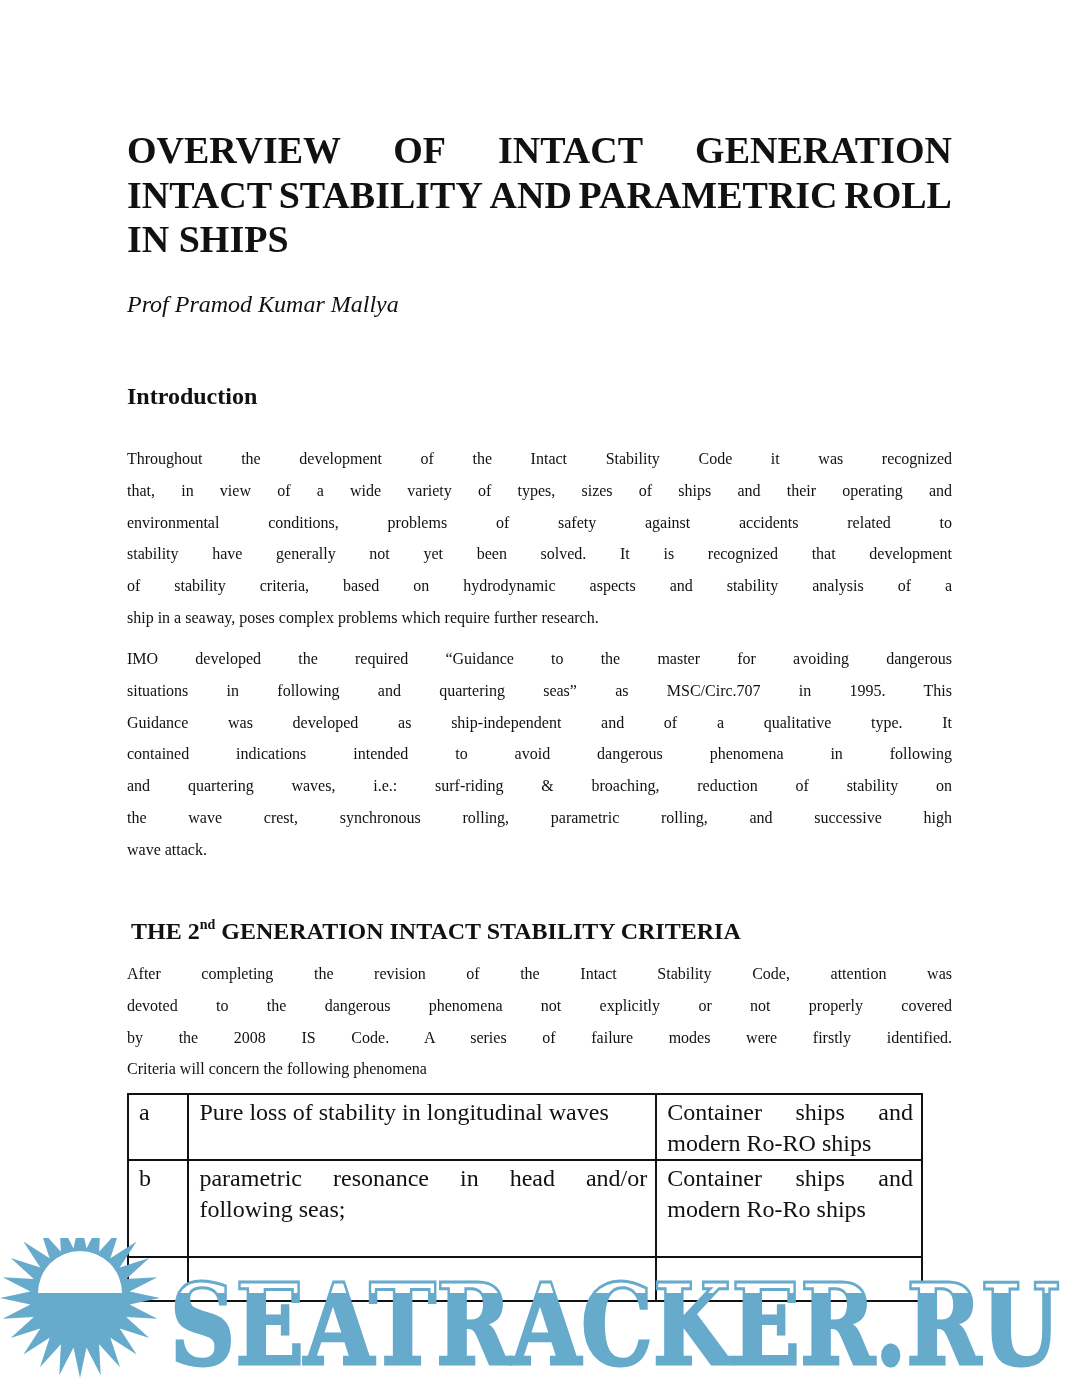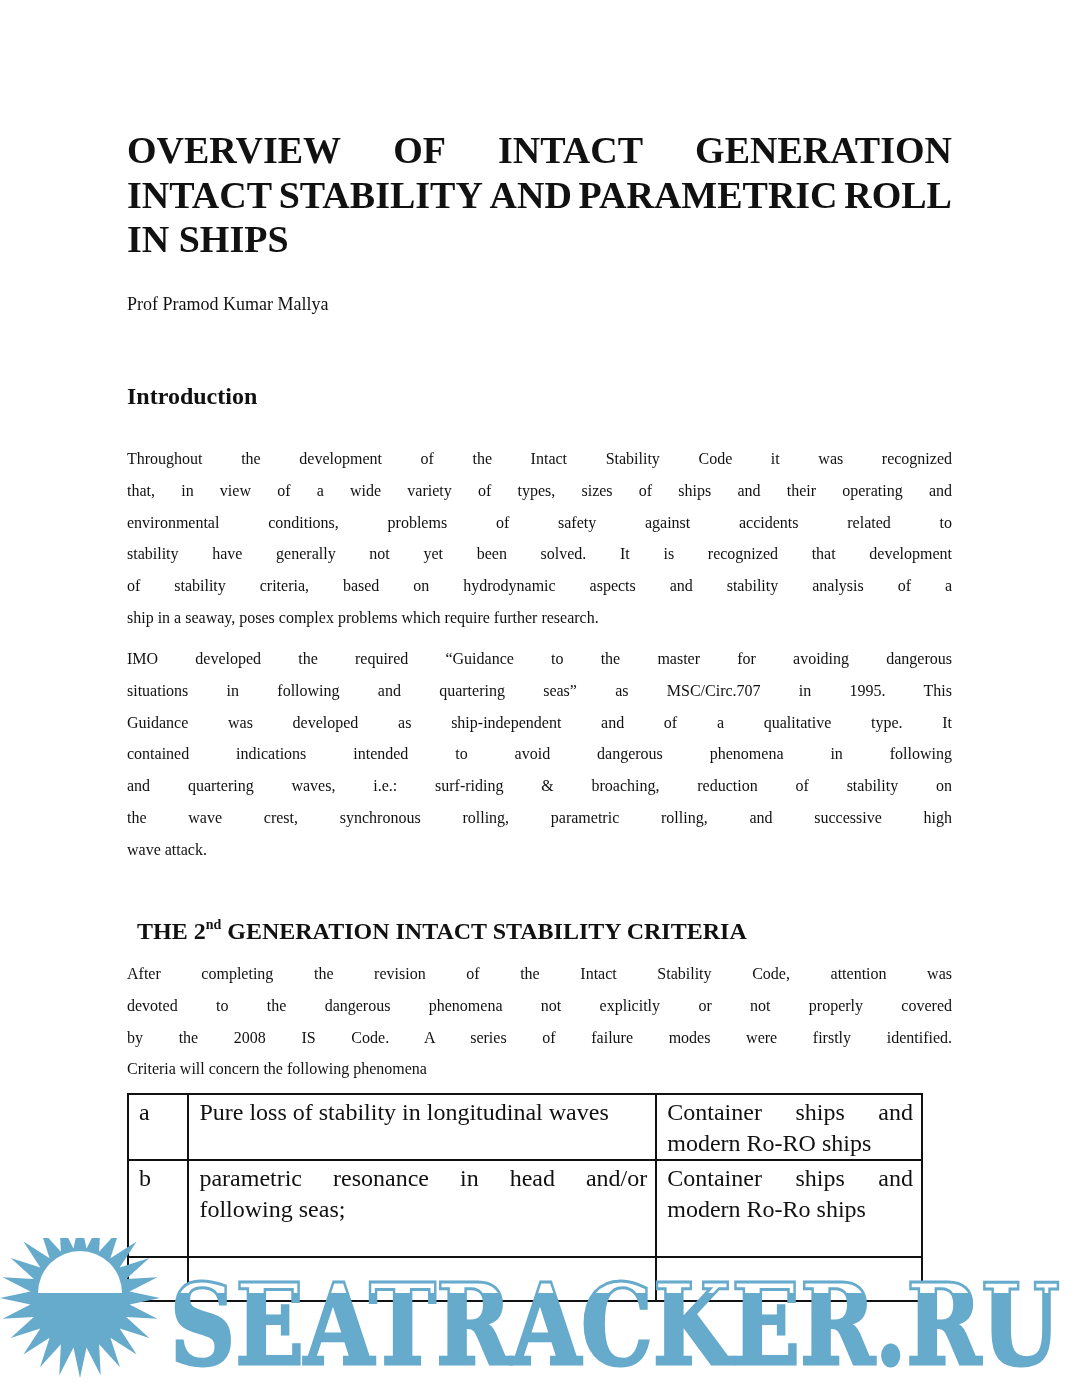--- a/index.html
+++ b/index.html
@@ -4,28 +4,28 @@
 <style>
   html, body { margin: 0; padding: 0; background: #ffffff; }
   body { width: 1080px; height: 1397px; position: relative; overflow: hidden;
          font-family: "Liberation Serif", "DejaVu Serif", serif; color: #111; }
   .page { position: absolute; left: 127px; top: 0; width: 825px; }
   .title { position: absolute; top: 128px; left: 0; width: 825px;
            font-weight: bold; font-size: 38px; line-height: 44.5px; text-align: justify;
            text-align-last: left; letter-spacing: 0; }
   .title .l1 { display: flex; justify-content: space-between; }
   .title .line { white-space: nowrap; }
-  .author { position: absolute; top: 289px; left: 0; font-size: 18px; line-height: 30px; }
+  .author { position: absolute; top: 289px; left: 0; font-size: 24px; line-height: 30px; font-style: italic; }
   .h-intro { position: absolute; top: 381px; left: 0; font-weight: bold; font-size: 24px; line-height: 30px; }
   .para { position: absolute; left: 0; width: 825px; font-size: 16px; line-height: 31.8px; }
   .para .ln { display: block; white-space: nowrap; text-align: justify; text-align-last: justify; }
   .para .ln.last { text-align-last: left; }
   .p1 { top: 443px; }
   .p2 { top: 643px; }
-  .h2 { position: absolute; top: 916px; left: 10px; font-weight: bold; font-size: 24px; line-height: 30px; white-space: nowrap; }
+  .h2 { position: absolute; top: 916px; left: 4px; font-weight: bold; font-size: 24px; line-height: 30px; white-space: nowrap; }
   .h2 sup { font-size: 14px; vertical-align: 10px; line-height: 0; }
   .p3 { top: 958px; }
   table.crit { position: absolute; top: 1093px; left: 0; width: 796px; border-collapse: collapse;
                font-size: 24px; line-height: 31px; }
   table.crit td { border: 2px solid #111; vertical-align: top; padding: 2px 8px 0 10px; }
   td.c-id { width: 42px; padding-left: 10px; }
   td.c-desc { width: 450px; border-radius: 14px; }
   td.c-ships { width: 248px; }
   .jl { display: block; text-align: justify; text-align-last: justify; white-space: nowrap; }
   .jl.last { text-align-last: left; }

